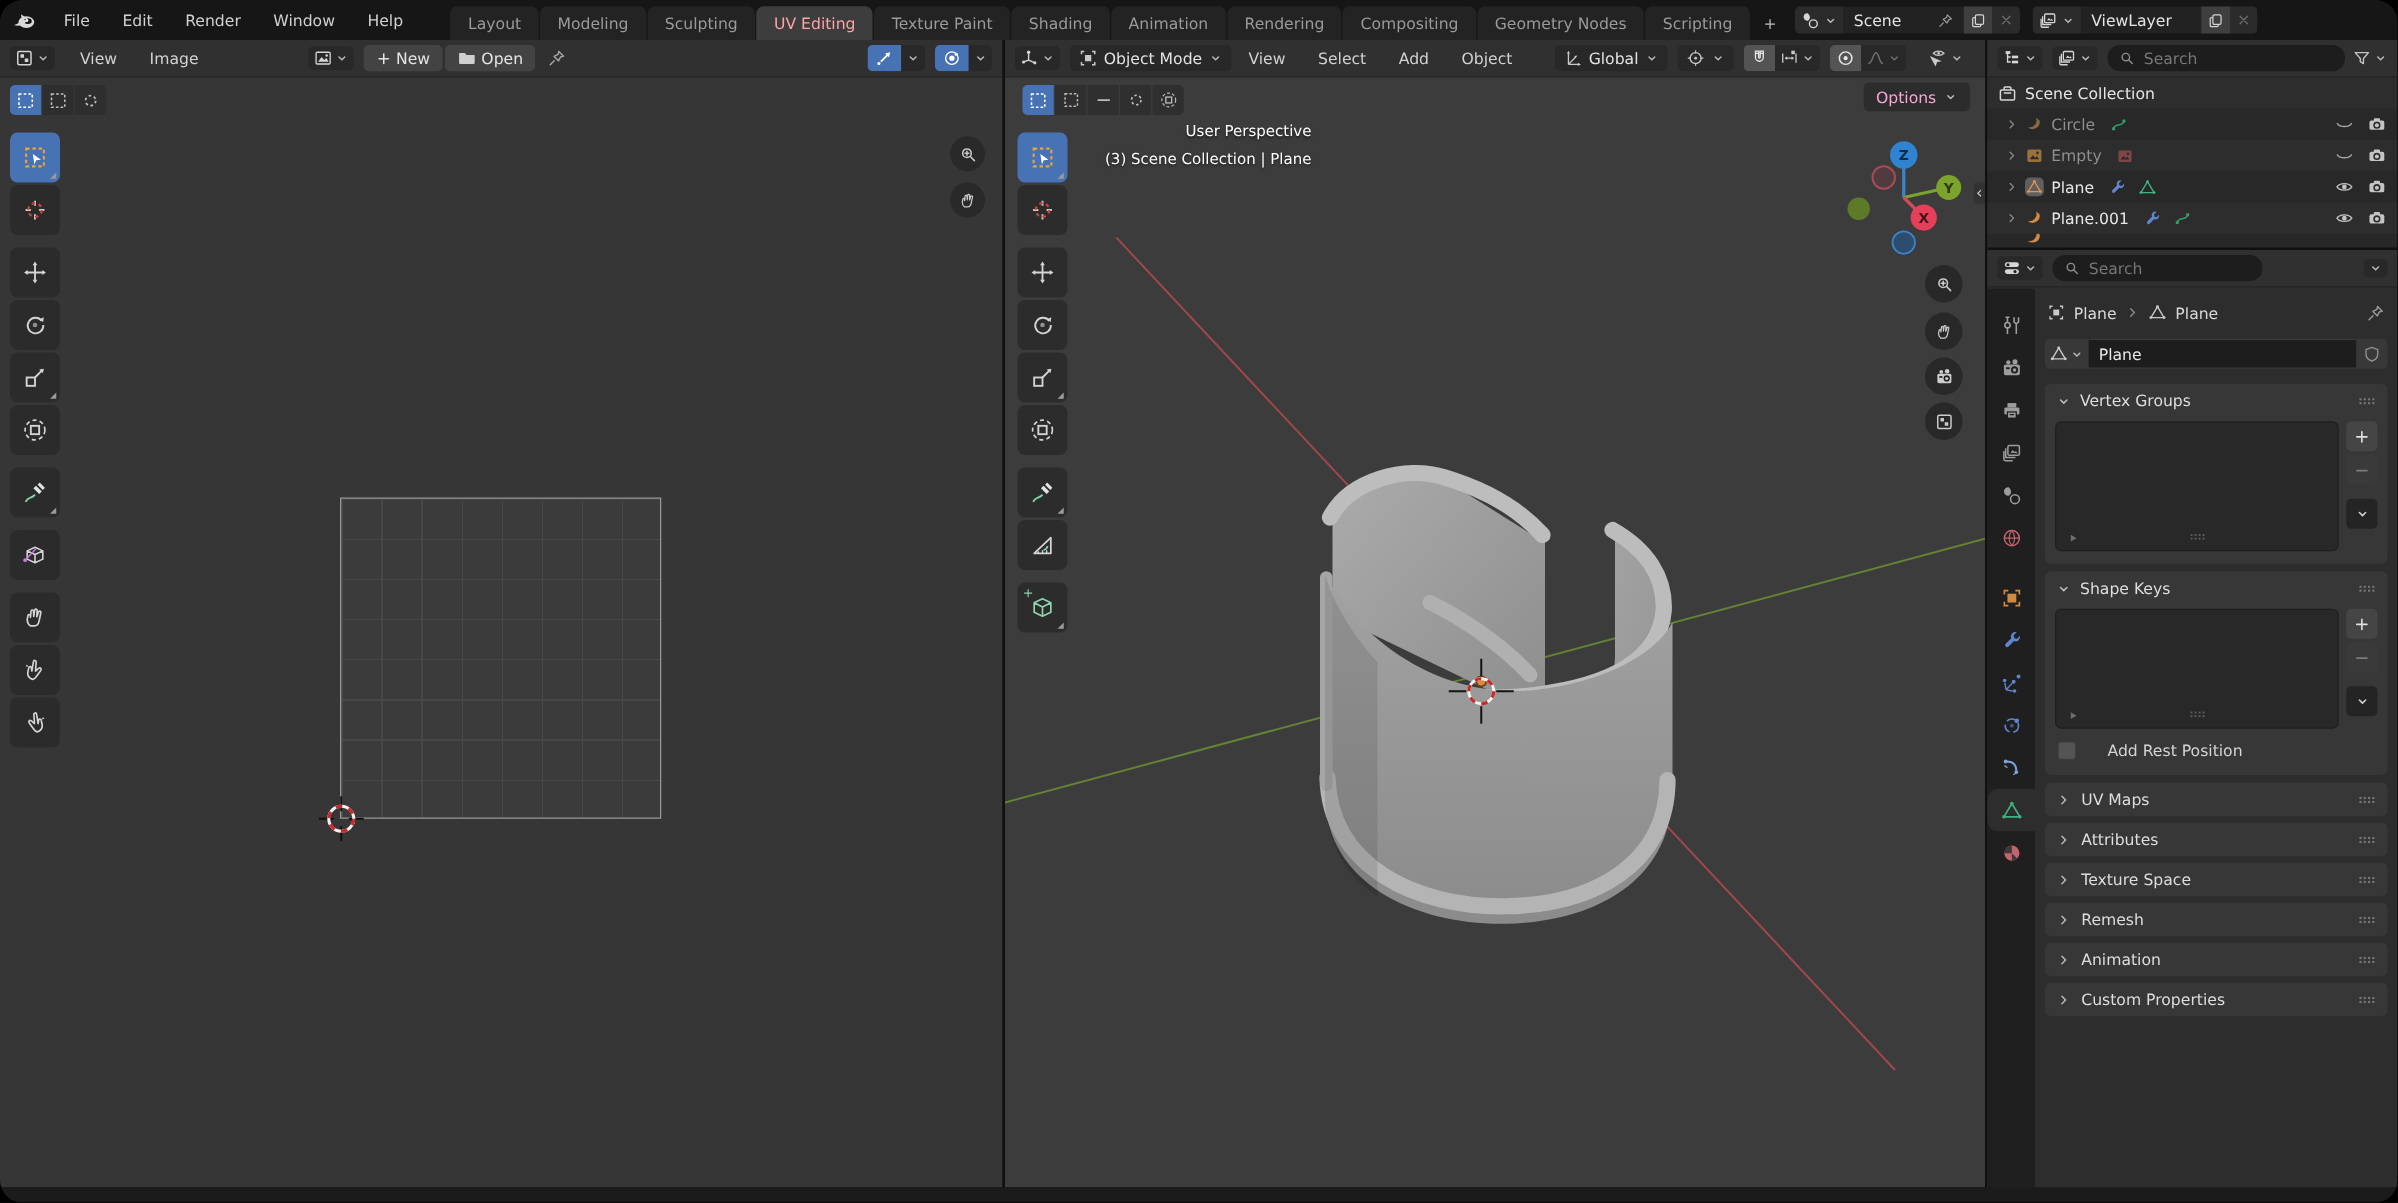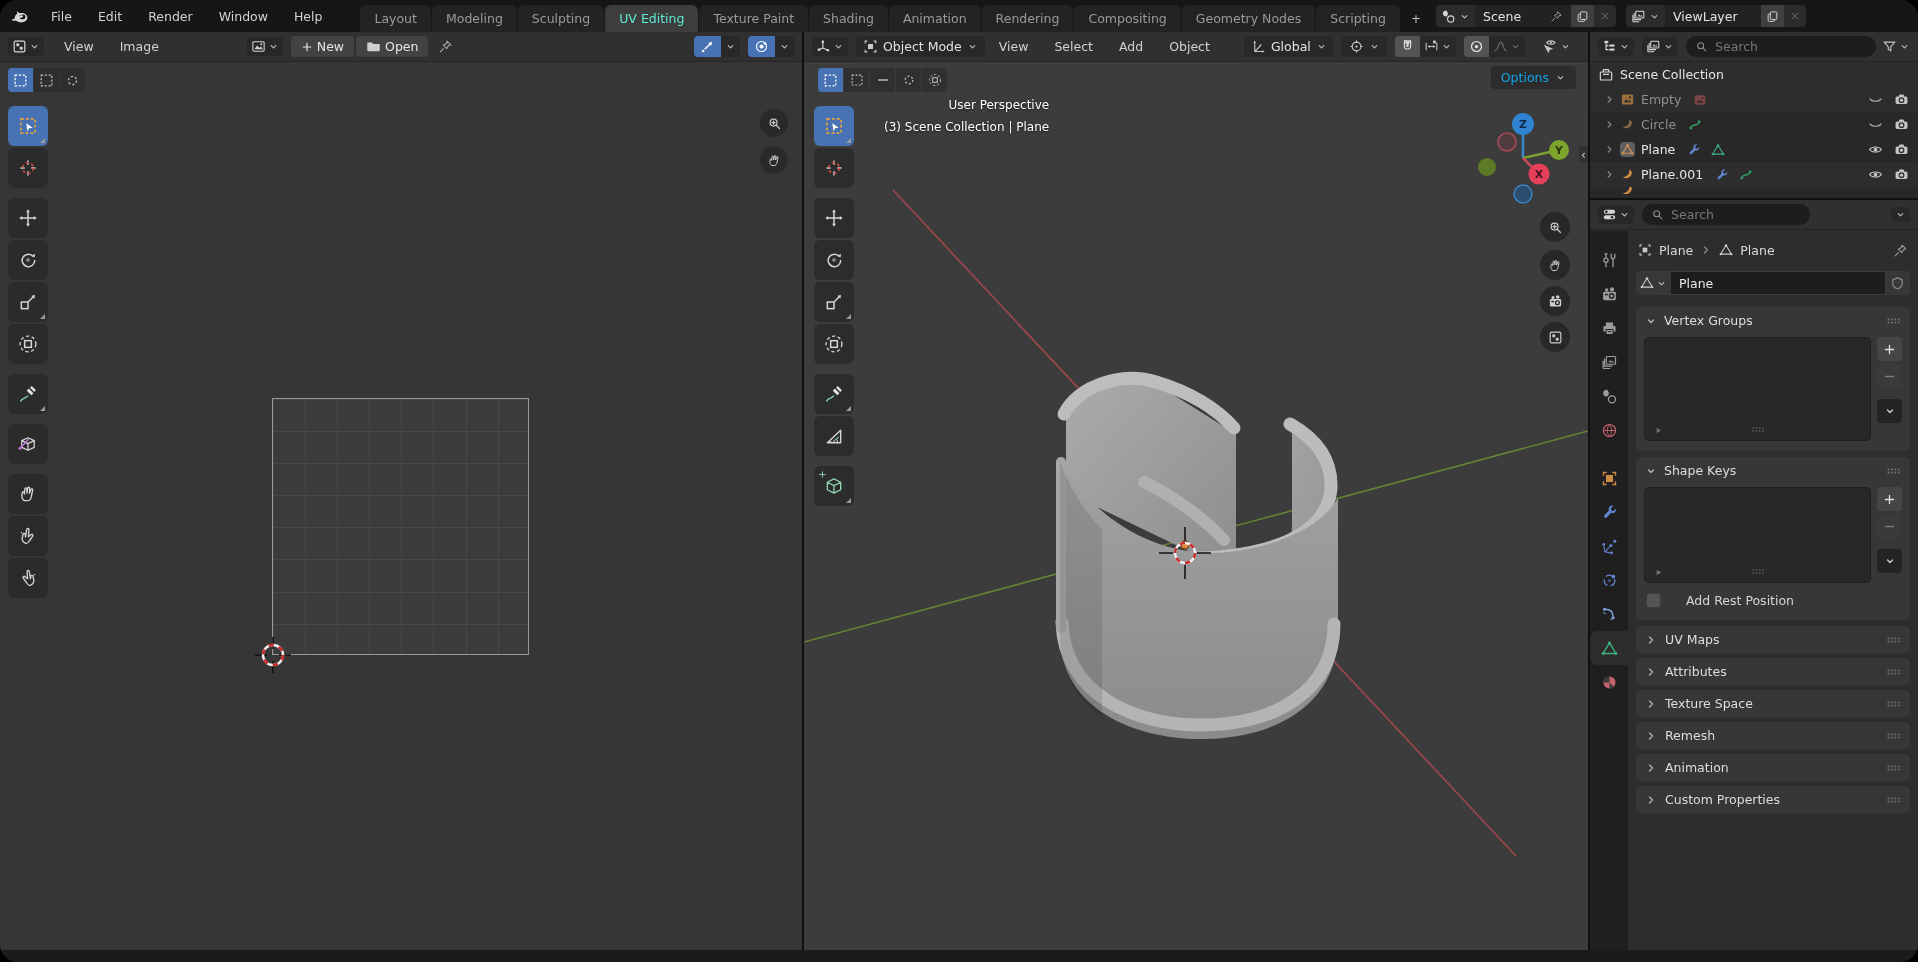--- a/index.html
+++ b/index.html
@@ -7,21 +7,21 @@
   .root{position:relative;width:1918px;height:962px;background:#161616;overflow:hidden;color:#d5d5d5;font-size:12.5px;border-radius:18px;}
   .ic{display:inline-flex;align-items:center;justify-content:center;}
   svg.i{width:15px;height:15px;display:block;}
   
   .topbar{position:absolute;left:0;top:0;width:1918px;height:32px;background:#161616;display:flex;align-items:center;}
   .logo{margin:0 10px 0 10px;color:#d8d8d8;}
   .menus{display:flex;align-items:center;gap:2px;}
   .menu-item{padding:4px 12px;border-radius:4px;color:#d2d2d2;cursor:default;}
   .tabs{display:flex;align-items:flex-end;height:32px;margin-left:26px;gap:1px;}
   .tab{padding:6px 14px 7px;background:#232323;color:#9a9a9a;border-radius:6px 6px 0 0;height:27px;display:flex;align-items:center;}
-  .tab.active{background:#3d3d3d;color:#5eead4;}
+  .tab.active{background:#3d3d3d;color:#fca5a5;}
   .tab.plus{background:transparent;color:#bbb;padding:6px 10px 7px;}
   .idblocks{margin-left:auto;display:flex;gap:10px;align-items:center;margin-right:112px;}
   .idb{display:flex;align-items:stretch;height:22px;border-radius:4px;overflow:hidden;}
   .idb .seg{display:flex;align-items:center;background:#2b2b2b;padding:0 5px;gap:3px;}
   .idb .name{background:#222;padding:0 8px;display:flex;align-items:center;gap:8px;min-width:96px;color:#e4e4e4;}
   .idb .btnseg{background:#3f3f3f;display:flex;align-items:center;padding:0 5px;}
   .idb .xseg{background:#2b2b2b;display:flex;align-items:center;padding:0 5px;color:#6d6d6d;}
   .chev{color:#b9b9b9;}
   .chev svg{width:11px;height:11px;display:block;}
   
@@ -52,21 +52,21 @@
   .uvgrid{position:absolute;left:272px;top:336px;width:257px;height:257px;background:repeating-linear-gradient(#474747 0 1px,transparent 1px 32.1px),repeating-linear-gradient(90deg,#474747 0 1px,transparent 1px 32.1px),#3b3b3b;border:1px solid #98989b;}
   .floatbtn{position:absolute;width:28px;height:28px;border-radius:50%;background:rgba(40,40,40,.88);display:flex;align-items:center;justify-content:center;color:#c9c9c9;}
   
   .vp{width:784px;}
   .vp .canvas{background:#3c3c3c;}
   .vdrop{display:flex;align-items:center;gap:5px;background:#282828;border-radius:4px;padding:3px 7px;color:#e2e2e2;}
   .seggrp{display:flex;border-radius:4px;overflow:hidden;}
   .seg-on{background:#545454;display:flex;align-items:center;padding:3px 5px;}
   .seg-dk{background:#282828;display:flex;align-items:center;padding:3px 4px;gap:2px;}
   .overlay-text{position:absolute;color:#fff;text-shadow:0 1px 2px rgba(0,0,0,.55);font-size:12px;line-height:22px;}
-  .optionsbtn{position:absolute;display:flex;align-items:center;gap:6px;background:#2a2a2aE6;border-radius:4px;padding:4px 10px;color:#0ea5e9;}
+  .optionsbtn{position:absolute;display:flex;align-items:center;gap:6px;background:#2a2a2aE6;border-radius:4px;padding:4px 10px;color:#f9a8d4;}
   .navfloat{position:absolute;width:30px;height:30px;border-radius:50%;background:rgba(35,35,35,.82);display:flex;align-items:center;justify-content:center;color:#cccccc;}
   .sidebar-arrow{position:absolute;color:#cfcfcf;font-size:13px;background:rgba(45,45,45,.7);border-radius:3px 0 0 3px;padding:1px 2px;}
   
   .rightcol{width:328px;display:flex;flex-direction:column;background:#282828;}
   .outliner{height:166px;position:relative;background:#282828;}
   .search{display:flex;align-items:center;gap:5px;background:#1d1d1d;border-radius:10px;padding:2px 9px;height:21px;flex:1;}
   .search input{background:transparent;border:0;outline:none;color:#d5d5d5;width:100%;font-size:12.5px;}
   .search input::placeholder{color:#777;}
   .orow{display:flex;align-items:center;height:25px;padding:0 6px 0 12px;gap:4px;}
   .orow.alt{background:#2d2d2d;}
@@ -1022,64 +1022,64 @@
             </span>
         </div>
         <div class="orow alt" style="padding-left:8px">
           <span class="objic ic" style="color:#d6d6d6">
               <svg class="i" style="width:16px;height:16px">
                 <use href="#s-collection"></use>
               </svg>
             </span>
           <span class="lbl lit">Scene Collection</span>
         </div>
+        <div class="orow">
+          <span class="oarrow ic">
+              <svg>
+                <use href="#s-chevr"></use>
+              </svg>
+            </span>
+          <span class="objic ic" style="color:#8a6844">
+              <svg class="i">
+                <use href="#s-crescent"></use>
+              </svg>
+            </span>
+          <span class="lbl dim">Circle</span>
+          <span class="objic ic rowic" style="color:#2f9e67">
+              <svg class="i" style="width:14px;height:14px">
+                <use href="#s-curve"></use>
+              </svg>
+            </span>
+          <span class="spacer"></span>
+          <span class="viz" style="color:#a5a5a5">
+              <svg class="i">
+                <use href="#s-eyeclosed"></use>
+              </svg>
+            </span>
+          <span class="viz">
+              <svg class="i">
+                <use href="#s-camera"></use>
+              </svg>
+            </span>
+        </div>
         <div class="orow alt">
           <span class="oarrow ic">
               <svg>
                 <use href="#s-chevr"></use>
               </svg>
             </span>
           <span class="objic ic" style="color:#9a703d">
               <svg class="i">
                 <use href="#s-imagefill"></use>
               </svg>
             </span>
           <span class="lbl dim">Empty</span>
           <span class="objic ic rowic" style="color:#7e4646">
               <svg class="i" style="width:14px;height:14px">
                 <use href="#s-imagefill"></use>
-              </svg>
-            </span>
-          <span class="spacer"></span>
-          <span class="viz" style="color:#a5a5a5">
-              <svg class="i">
-                <use href="#s-eyeclosed"></use>
-              </svg>
-            </span>
-          <span class="viz">
-              <svg class="i">
-                <use href="#s-camera"></use>
-              </svg>
-            </span>
-        </div>
-        <div class="orow">
-          <span class="oarrow ic">
-              <svg>
-                <use href="#s-chevr"></use>
-              </svg>
-            </span>
-          <span class="objic ic" style="color:#8a6844">
-              <svg class="i">
-                <use href="#s-crescent"></use>
-              </svg>
-            </span>
-          <span class="lbl dim">Circle</span>
-          <span class="objic ic rowic" style="color:#2f9e67">
-              <svg class="i" style="width:14px;height:14px">
-                <use href="#s-curve"></use>
               </svg>
             </span>
           <span class="spacer"></span>
           <span class="viz" style="color:#a5a5a5">
               <svg class="i">
                 <use href="#s-eyeclosed"></use>
               </svg>
             </span>
           <span class="viz">
               <svg class="i">

